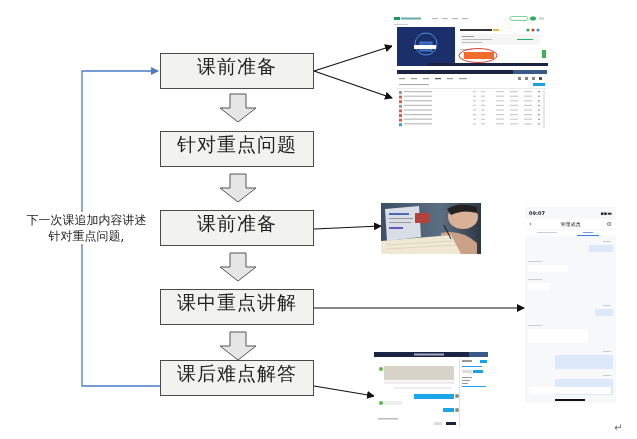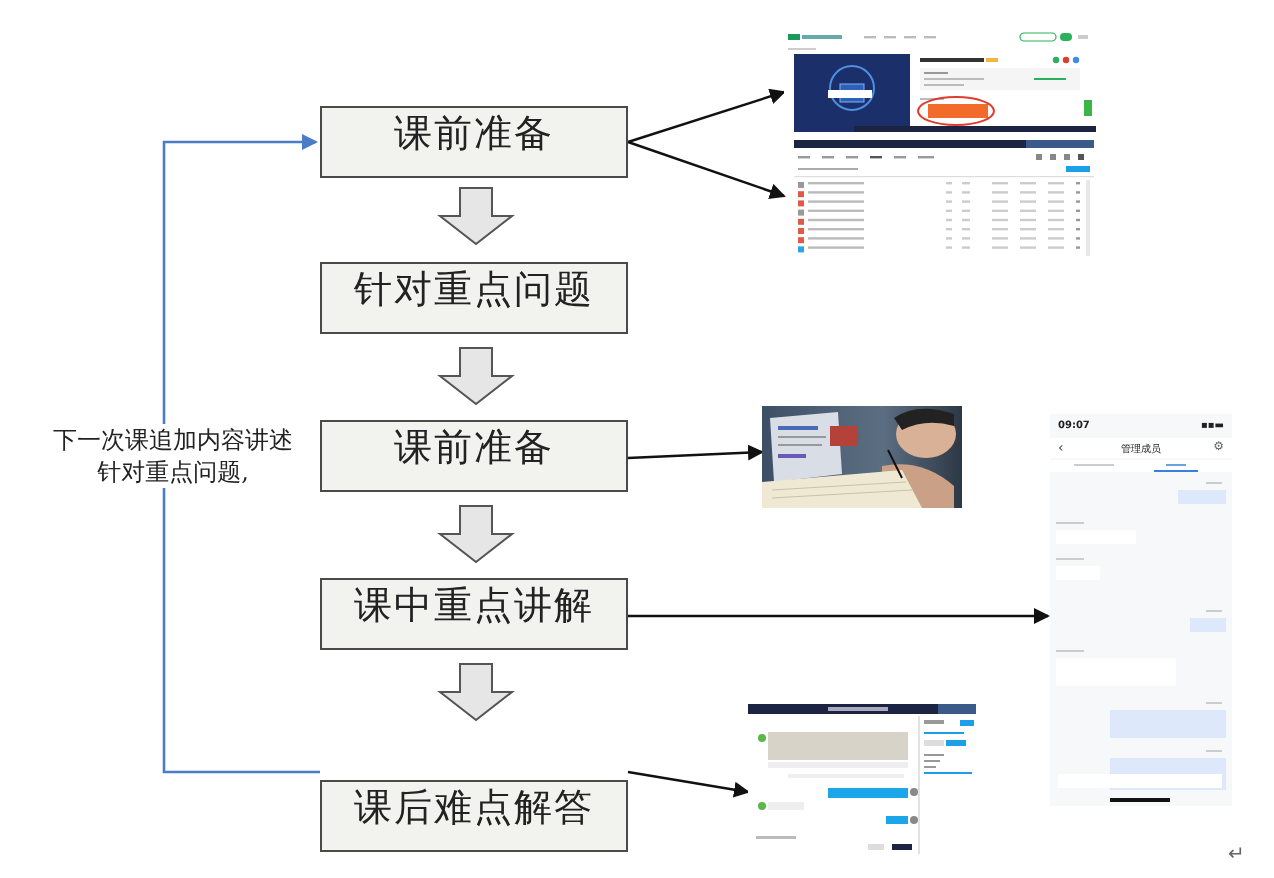--- a/index.html
+++ b/index.html
@@ -54,21 +54,21 @@
 </div>
 <div class="box" style="top:131px">
   <span>针对重点问题</span>
 </div>
 <div class="box" style="top:210px">
   <span>课前准备</span>
 </div>
 <div class="box" style="top:289px">
   <span>课中重点讲解</span>
 </div>
-<div class="box" style="top:390px">
+<div class="box" style="top:360px">
   <span>课后难点解答</span>
 </div>
 
 <svg class="down-arrow" style="top:93px" viewBox="0 0 40 30">
   <path d="M12,1 H28 V15 H38 L20,29 L2,15 H12 Z" fill="#e6e6e6" stroke="#555" stroke-width="1"></path>
 </svg>
 <svg class="down-arrow" style="top:173px" viewBox="0 0 40 30">
   <path d="M12,1 H28 V15 H38 L20,29 L2,15 H12 Z" fill="#e6e6e6" stroke="#555" stroke-width="1"></path>
 </svg>
 <svg class="down-arrow" style="top:252px" viewBox="0 0 40 30">

